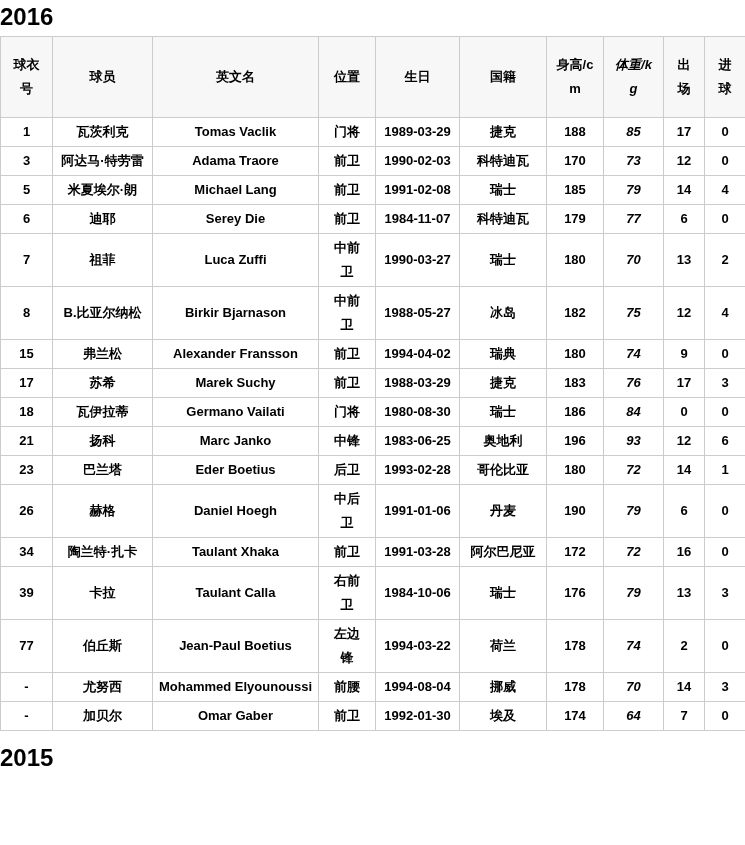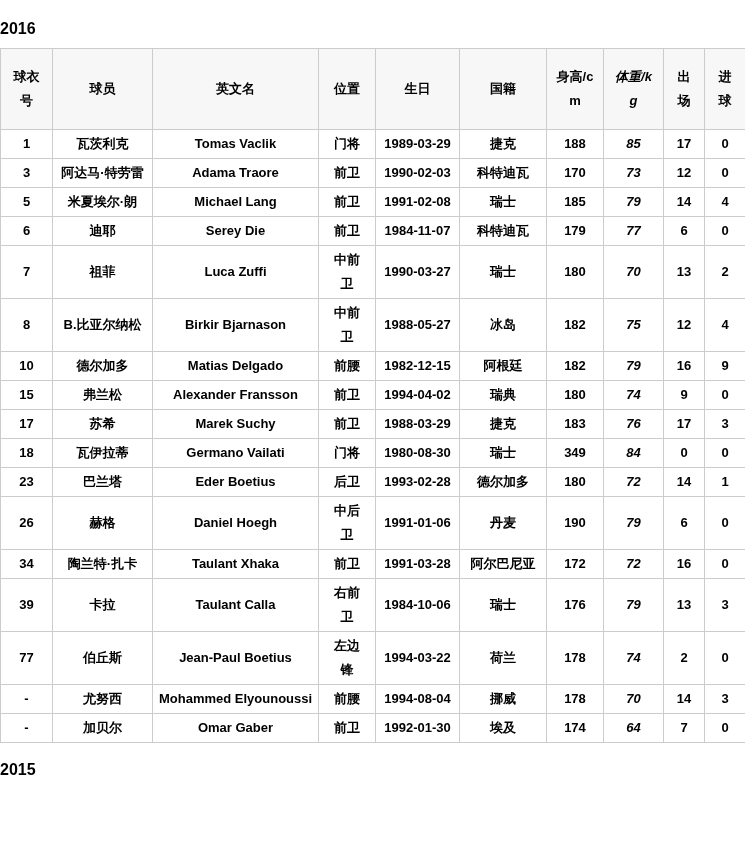--- a/index.html
+++ b/index.html
@@ -9,24 +9,24 @@
     background: #ffffff;
   }
   body {
     width: 745px;
     height: 845px;
     overflow: hidden;
     font-family: "Liberation Sans", sans-serif;
     color: #000;
   }
   .season-title {
-    font-size: 16px;
+    font-size: 24px;
     font-weight: bold;
     line-height: 21px;
-    margin: 18px 0 9px 0;
+    margin: 6px 0 9px 0;
     color: #000;
   }
   .season-title.bottom {
     margin-top: 16px;
   }
   table.roster {
     width: 745px;
     border-collapse: collapse;
     table-layout: fixed;
   }
@@ -152,32 +152,20 @@
         <td>Birkir Bjarnason</td>
         <td>中前卫</td>
         <td>1988-05-27</td>
         <td>冰岛</td>
         <td>182</td>
         <td>75</td>
         <td>12</td>
         <td>4</td>
       </tr>
       <tr>
-        <td>10</td>
-        <td>德尔加多</td>
-        <td>Matias Delgado</td>
-        <td>前腰</td>
-        <td>1982-12-15</td>
-        <td>阿根廷</td>
-        <td>182</td>
-        <td>79</td>
-        <td>16</td>
-        <td>9</td>
-      </tr>
-      <tr>
         <td>15</td>
         <td>弗兰松</td>
         <td>Alexander Fransson</td>
         <td>前卫</td>
         <td>1994-04-02</td>
         <td>瑞典</td>
         <td>180</td>
         <td>74</td>
         <td>9</td>
         <td>0</td>
@@ -194,32 +182,44 @@
         <td>17</td>
         <td>3</td>
       </tr>
       <tr>
         <td>18</td>
         <td>瓦伊拉蒂</td>
         <td>Germano Vailati</td>
         <td>门将</td>
         <td>1980-08-30</td>
         <td>瑞士</td>
-        <td>349</td>
+        <td>186</td>
         <td>84</td>
         <td>0</td>
         <td>0</td>
+      </tr>
+      <tr>
+        <td>21</td>
+        <td>扬科</td>
+        <td>Marc Janko</td>
+        <td>中锋</td>
+        <td>1983-06-25</td>
+        <td>奥地利</td>
+        <td>196</td>
+        <td>93</td>
+        <td>12</td>
+        <td>6</td>
       </tr>
       <tr>
         <td>23</td>
         <td>巴兰塔</td>
         <td>Eder Boetius</td>
         <td>后卫</td>
         <td>1993-02-28</td>
-        <td>德尔加多</td>
+        <td>哥伦比亚</td>
         <td>180</td>
         <td>72</td>
         <td>14</td>
         <td>1</td>
       </tr>
       <tr>
         <td>26</td>
         <td>赫格</td>
         <td>Daniel Hoegh</td>
         <td>中后卫</td>

